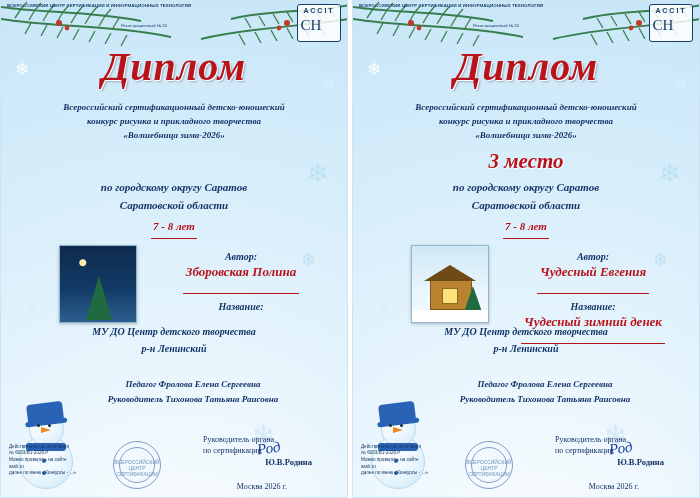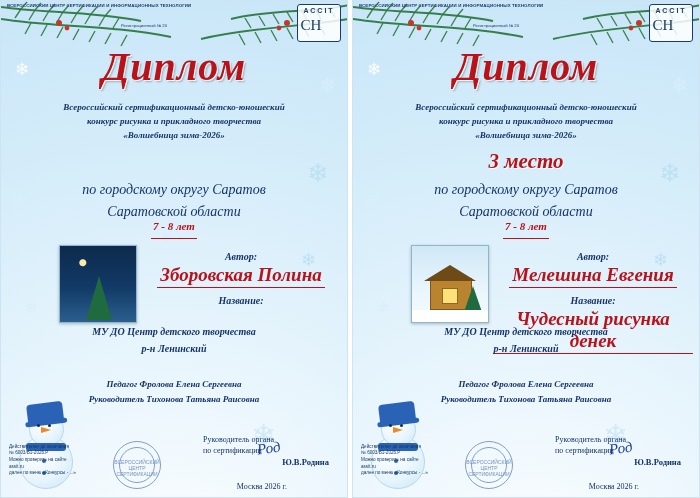--- a/index.html
+++ b/index.html
@@ -64,22 +64,22 @@
     font-family:"Liberation Serif",serif;font-style:italic;font-weight:bold;
     font-size:9px;color:#15346a;line-height:1.55;
   }
   .place{
     position:absolute;top:148px;left:0;width:100%;text-align:center;
     font-family:"Liberation Serif",serif;font-style:italic;font-weight:bold;
     font-size:21px;color:#b9121b;text-shadow:1px 1px 0 #fff;
   }
   .region{
     position:absolute;top:178px;left:0;width:100%;text-align:center;
-    font-family:"Liberation Serif",serif;font-style:italic;font-weight:normal;
-    font-size:14px;color:#15346a;line-height:1.6;
+    font-family:"Liberation Serif",serif;font-style:italic;font-weight:bold;
+    font-size:11px;color:#15346a;line-height:1.6;
   }
   .age{
     position:absolute;top:219px;left:0;width:100%;text-align:center;
     font-family:"Liberation Serif",serif;font-style:italic;font-weight:bold;
     font-size:11px;color:#b9121b;
   }
   .age span{border-bottom:1px solid #b9121b;padding:0 2px 6px;}
   
   .artwork{
     position:absolute;top:244px;left:58px;width:76px;height:76px;
@@ -125,32 +125,32 @@
     position:absolute;left:0;right:0;bottom:0;height:12px;background:#ffffff;
   }
   
   .fields{position:absolute;top:250px;left:140px;width:200px;text-align:center;}
   .flabel{
     font-family:"Liberation Serif",serif;font-style:italic;font-weight:bold;
     font-size:10px;color:#15346a;
   }
   .fvalue{
     font-family:"Liberation Serif",serif;font-style:italic;font-weight:bold;
-    font-size:19px;color:#b9121b;border-bottom:1px solid #b9121b;
-    display:inline-block;padding:0 3px 1px;margin:2px 0 7px;
+    font-size:13px;color:#b9121b;border-bottom:1px solid #b9121b;
+    display:inline-block;padding:0 3px 13px;margin:2px 0 7px;
   }
   .org{
     position:absolute;top:322px;left:0;width:100%;text-align:center;
     font-family:"Liberation Serif",serif;font-style:italic;font-weight:bold;
     font-size:10px;color:#15346a;line-height:1.7;
   }
   .teachers{
     position:absolute;top:376px;left:0;width:100%;text-align:center;
     font-family:"Liberation Serif",serif;font-style:italic;font-weight:bold;
-    font-size:9px;color:#15346a;line-height:1.7;
+    font-size:9px;color:#15346a;line-height:1.7;padding-left:19px;
   }
   
   .snowman{position:absolute;left:6px;bottom:8px;width:74px;height:96px;}
   .sm-body{
     position:absolute;left:12px;bottom:0;width:52px;height:52px;border-radius:50%;
     background:radial-gradient(circle at 35% 30%, #ffffff 0%, #e6f4fd 60%, #c9e4f5 100%);
     border:1px solid #b7d8ec;
   }
   .sm-head{
     position:absolute;left:22px;bottom:42px;width:33px;height:33px;border-radius:50%;
@@ -180,21 +180,21 @@
   
   .verify{
     position:absolute;left:8px;bottom:20px;width:120px;
     font-family:"Liberation Sans",sans-serif;font-size:4.6px;color:#14365f;
     line-height:1.45;
   }
   .signblock{
     position:absolute;right:14px;bottom:40px;width:130px;text-align:left;
     font-family:"Liberation Serif",serif;font-size:8px;color:#15346a;line-height:1.45;margin-left:19px;
   }
-  .signblock .name{position:absolute;right:4px;top:22px;font-weight:bold;font-size:8.5px;}
+  .signblock .name{position:absolute;right:21px;top:22px;font-weight:bold;font-size:8.5px;}
   .signscribble{
     position:absolute;right:52px;top:4px;font-family:"Liberation Serif",serif;
     font-style:italic;font-size:15px;color:#1b3fa0;transform:rotate(-8deg);
   }
   .city{
     position:absolute;right:60px;bottom:6px;
     font-family:Liberation Serif, serif;font-size:8px;color:#15346a;
   }
   .stamp{
     position:absolute;left:112px;bottom:8px;width:46px;height:46px;border-radius:50%;
@@ -392,23 +392,23 @@
         <div class="house"></div>
         <div class="roof"></div>
         <div class="win"></div>
         <div class="tree"></div>
         <div class="ground"></div>
       </div>
     </div>
 
     <div class="fields">
       <div class="flabel">Автор:</div>
-      <div><span class="fvalue">Мелешина Евгения</span></div>
+      <div><span class="fvalue">Чудесный Евгения</span></div>
       <div class="flabel">Название:</div>
-      <div><span class="fvalue">Чудесный рисунка денек</span></div>
+      <div><span class="fvalue">Чудесный зимний денек</span></div>
     </div>
 
     <div class="org">
       <div>МУ ДО Центр детского творчества</div>
       <div>р-н Ленинский</div>
     </div>
 
     <div class="teachers">
       <div>Педагог Фролова Елена Сергеевна</div>
       <div>Руководитель Тихонова Татьяна Раисовна</div>

